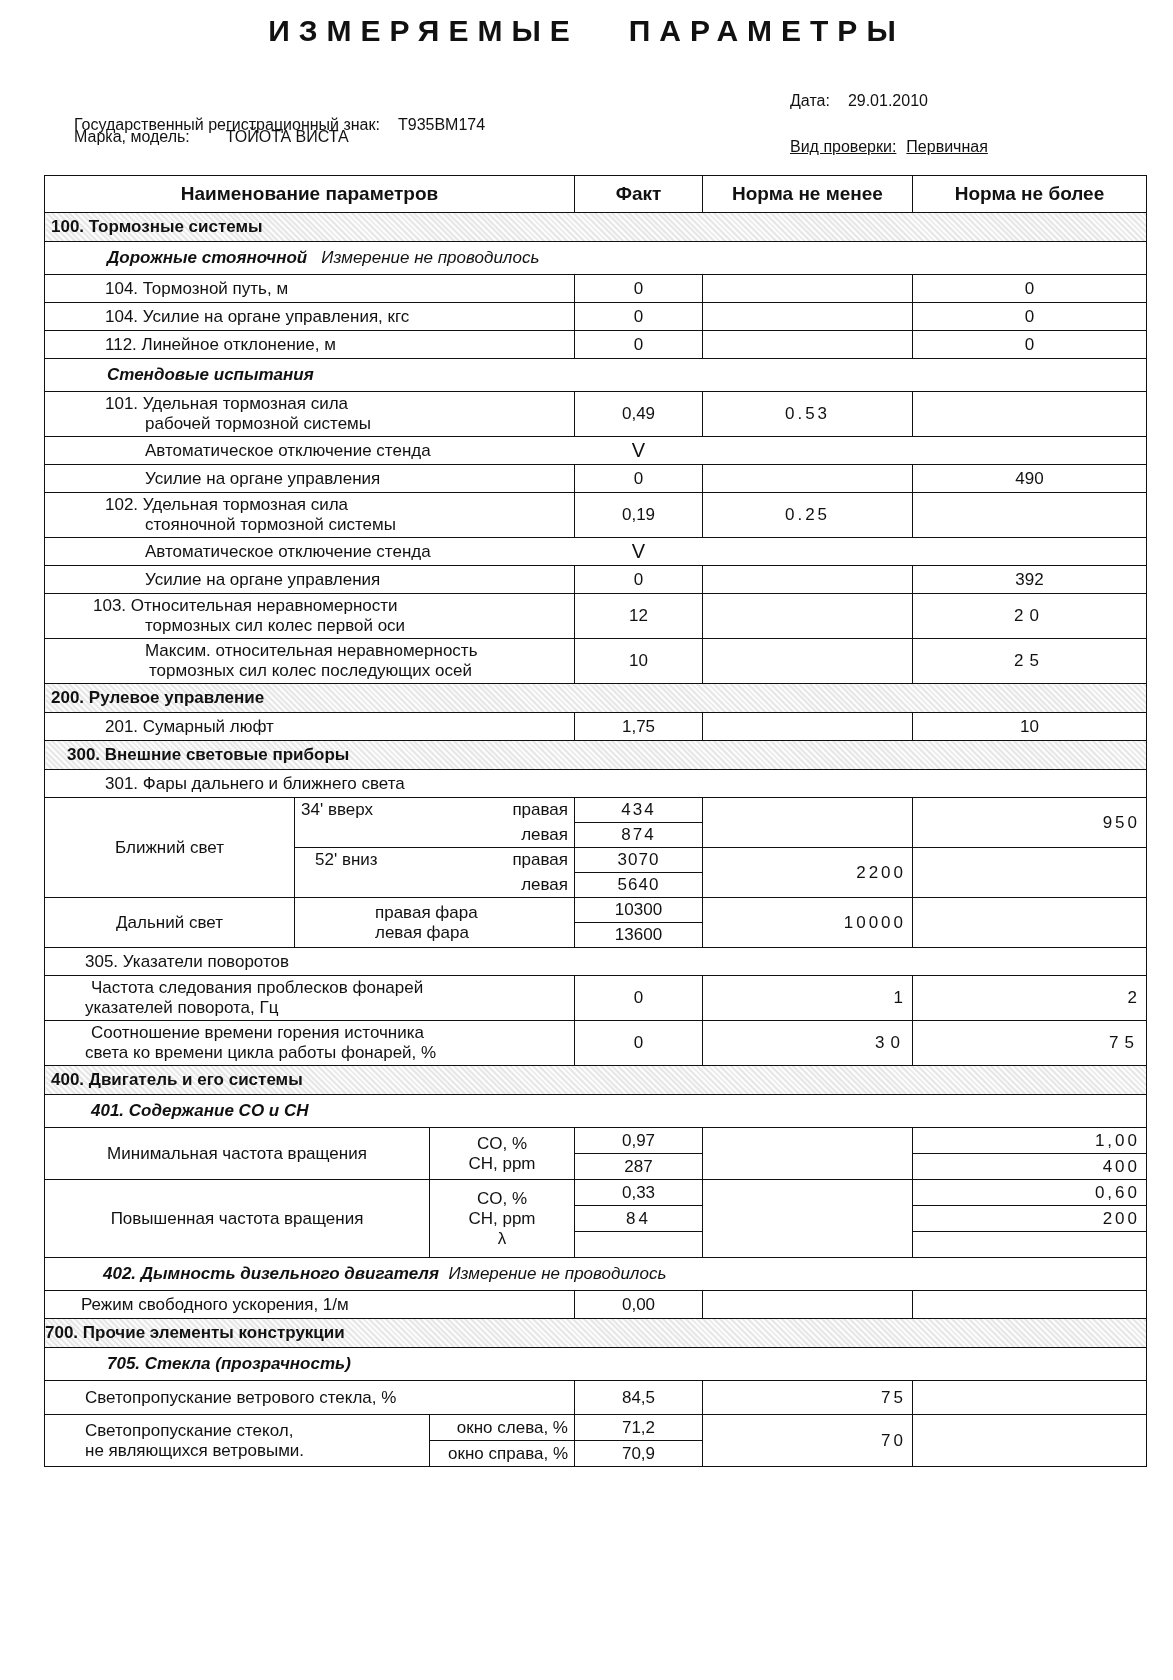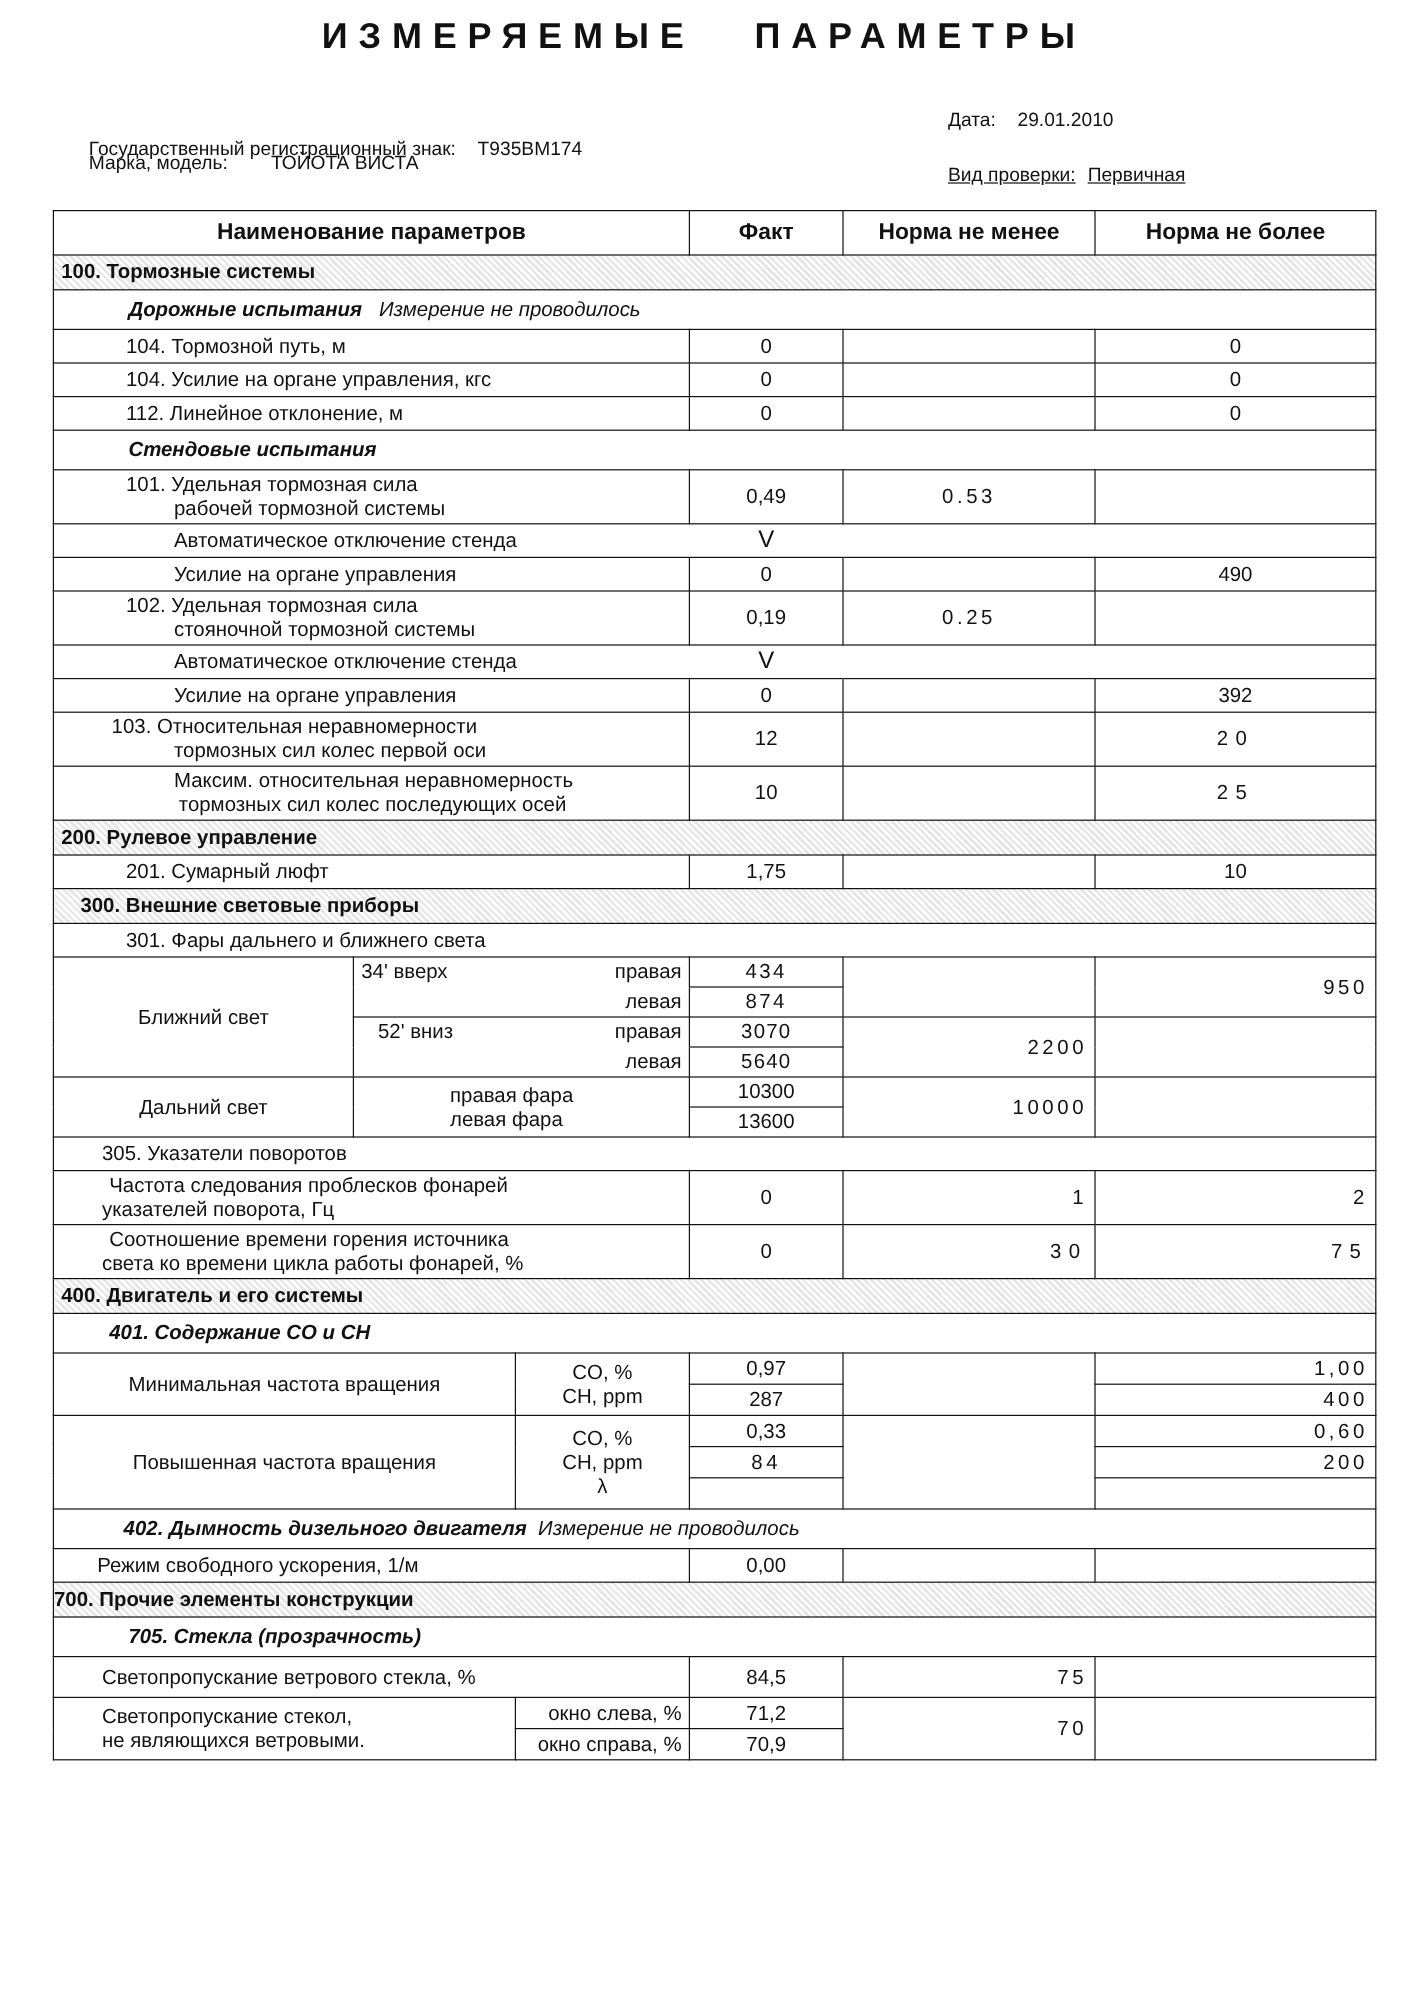--- a/index.html
+++ b/index.html
@@ -63,21 +63,21 @@
     <th colspan="3">Наименование  параметров</th>
     <th>Факт</th>
     <th>Норма не менее</th>
     <th>Норма не более</th>
   </tr>
 
   <tr class="sect">
         <td colspan="6">100. Тормозные системы</td>
       </tr>
   <tr class="sub">
-        <td colspan="6"><span class="bi">Дорожные испытания</span>&nbsp;&nbsp;&nbsp;<span>Измерение не проводилось</span></td>
+        <td colspan="6"><span class="bi">Дорожные стояночной</span>&nbsp;&nbsp;&nbsp;<span>Измерение не проводилось</span></td>
       </tr>
   <tr class="row">
     <td colspan="3" class="in1">104. Тормозной путь, м</td>
     <td class="c">0</td>
     <td></td>
     <td class="c">0</td>
   </tr>
   <tr class="row">
     <td colspan="3" class="in1">104. Усилие на органе управления, кгс</td>
     <td class="c">0</td>

